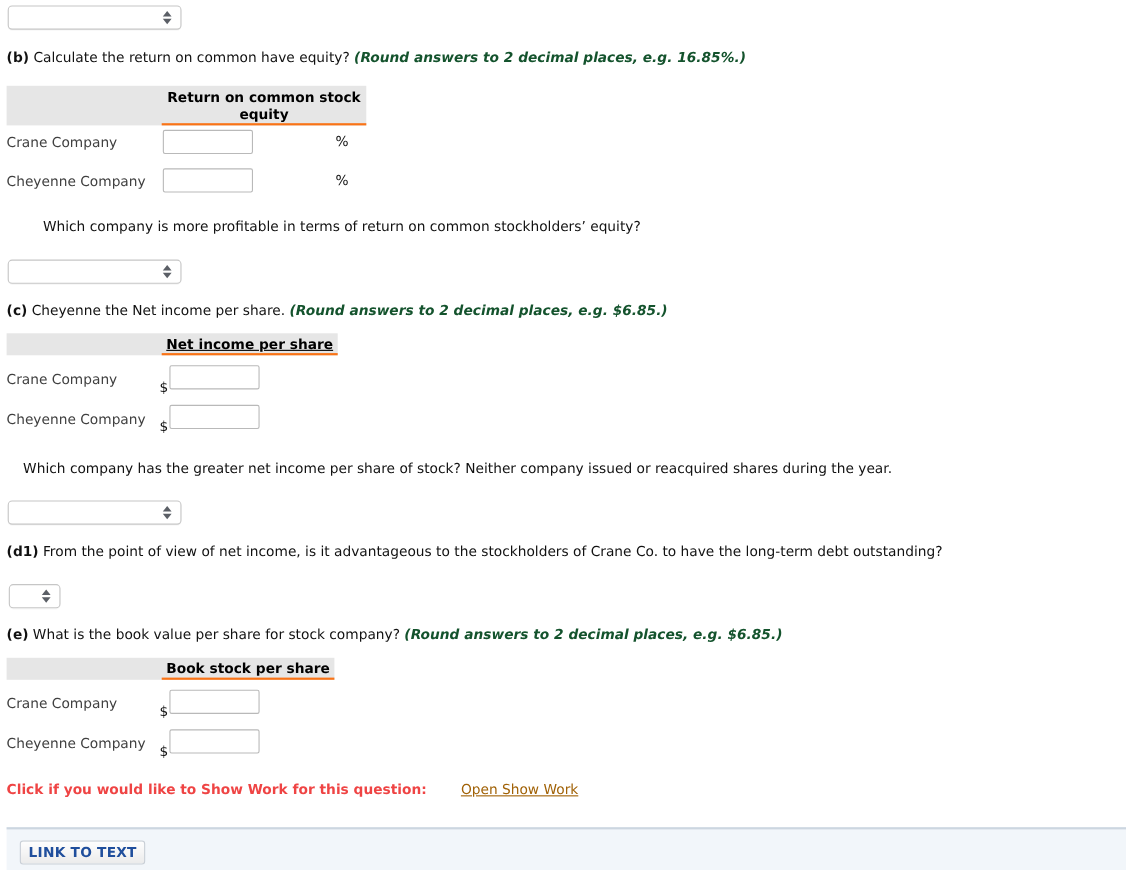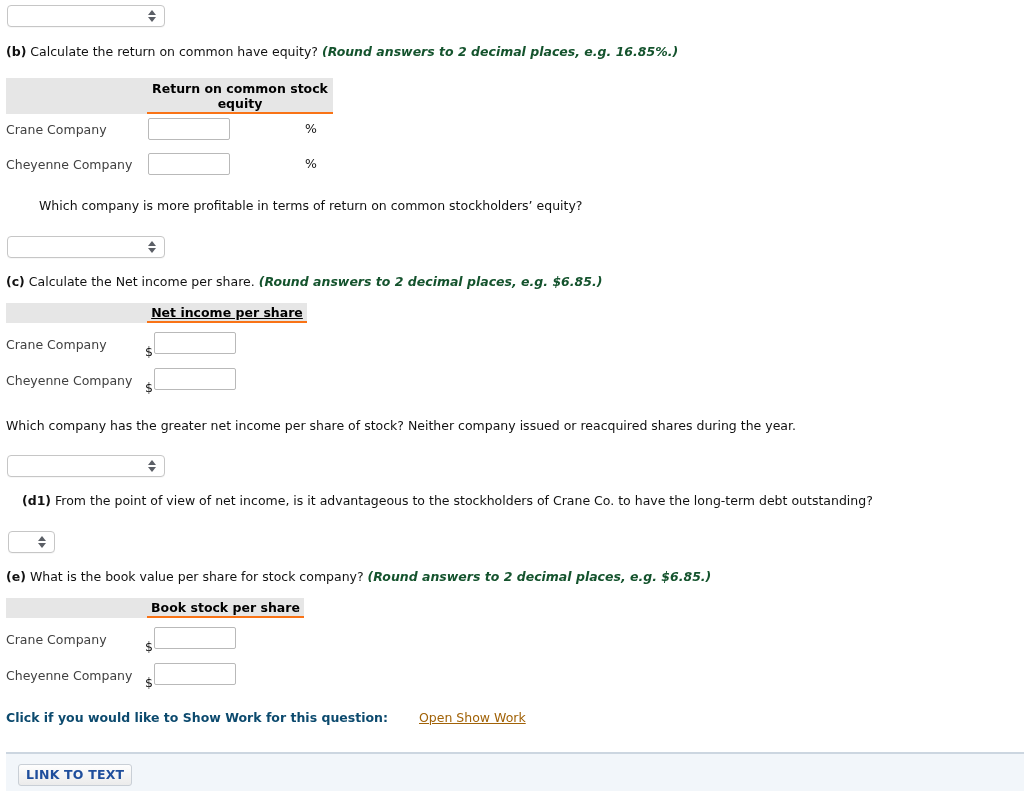--- a/index.html
+++ b/index.html
@@ -113,21 +113,21 @@
     line-height: 12px;
     color: #111111;
   }
 
   
   .showwork {
     position: absolute;
     white-space: nowrap;
     font-weight: bold;
     font-size: 12.5px;
-    color: #0c4a6e;
+    color: #ef4444;
   }
   .sw-link {
     position: absolute;
     font-size: 12.5px;
     color: #a16207;
     text-decoration: underline;
     white-space: nowrap;
     cursor: pointer;
   }
 
@@ -187,46 +187,46 @@
 <div class="plain" style="left:19px; top:198px;margin-left:20px;">Which company is more profitable in terms of return on common stockholders’ equity?</div>
 
 <div class="sel" style="left:7px; top:236px; width:158px;">
   <span class="spin">
     <i class="up"></i>
       <i class="down"></i>
   </span>
 </div>
 
 <div class="qline" style="left:6px; top:274px;">
-  <span class="tag">(c)</span><span> Calculate the Net income per share. </span><span class="hint">(Round answers to 2 decimal places, e.g. $6.85.)</span>
+  <span class="tag">(c)</span><span> Cheyenne the Net income per share. </span><span class="hint">(Round answers to 2 decimal places, e.g. $6.85.)</span>
 </div>
 
 <div class="tbl" style="left:6px; top:303px; width:320px; height:96px;">
   <div class="hdr" style="width:301px; height:20px;"></div>
   <div class="hdr-txt" style="left:141px; top:2px; width:160px;text-decoration:underline;">Net income per share</div>
 
   <div class="rowlbl" style="left:0px; top:34px;">Crane Company</div>
   <div class="dollar" style="left:139px; top:43px;">$</div>
   <div class="box" style="left:148px; top:29px; width:82px;"></div>
 
   <div class="rowlbl" style="left:0px; top:70px;">Cheyenne Company</div>
   <div class="dollar" style="left:139px; top:79px;">$</div>
   <div class="box" style="left:148px; top:65px; width:82px;"></div>
 </div>
 
-<div class="plain" style="left:6px; top:418px;">Which company has the greater net income per share of stock? Neither company issued or reacquired shares during the year.</div>
+<div class="plain" style="left:21px; top:418px;">Which company has the greater net income per share of stock? Neither company issued or reacquired shares during the year.</div>
 
 <div class="sel" style="left:7px; top:455px; width:158px;">
   <span class="spin">
     <i class="up"></i>
       <i class="down"></i>
   </span>
 </div>
 
-<div class="qline" style="left:22px; top:493px;text-align:center;">
+<div class="qline" style="left:6px; top:493px;text-align:center;">
   <span class="tag">(d1)</span><span> From the point of view of net income, is it advantageous to the stockholders of Crane Co. to have the long-term debt outstanding?</span>
 </div>
 
 <div class="sel" style="left:8px; top:531px; width:47px;">
   <span class="spin">
     <i class="up"></i>
       <i class="down"></i>
   </span>
 </div>
 

